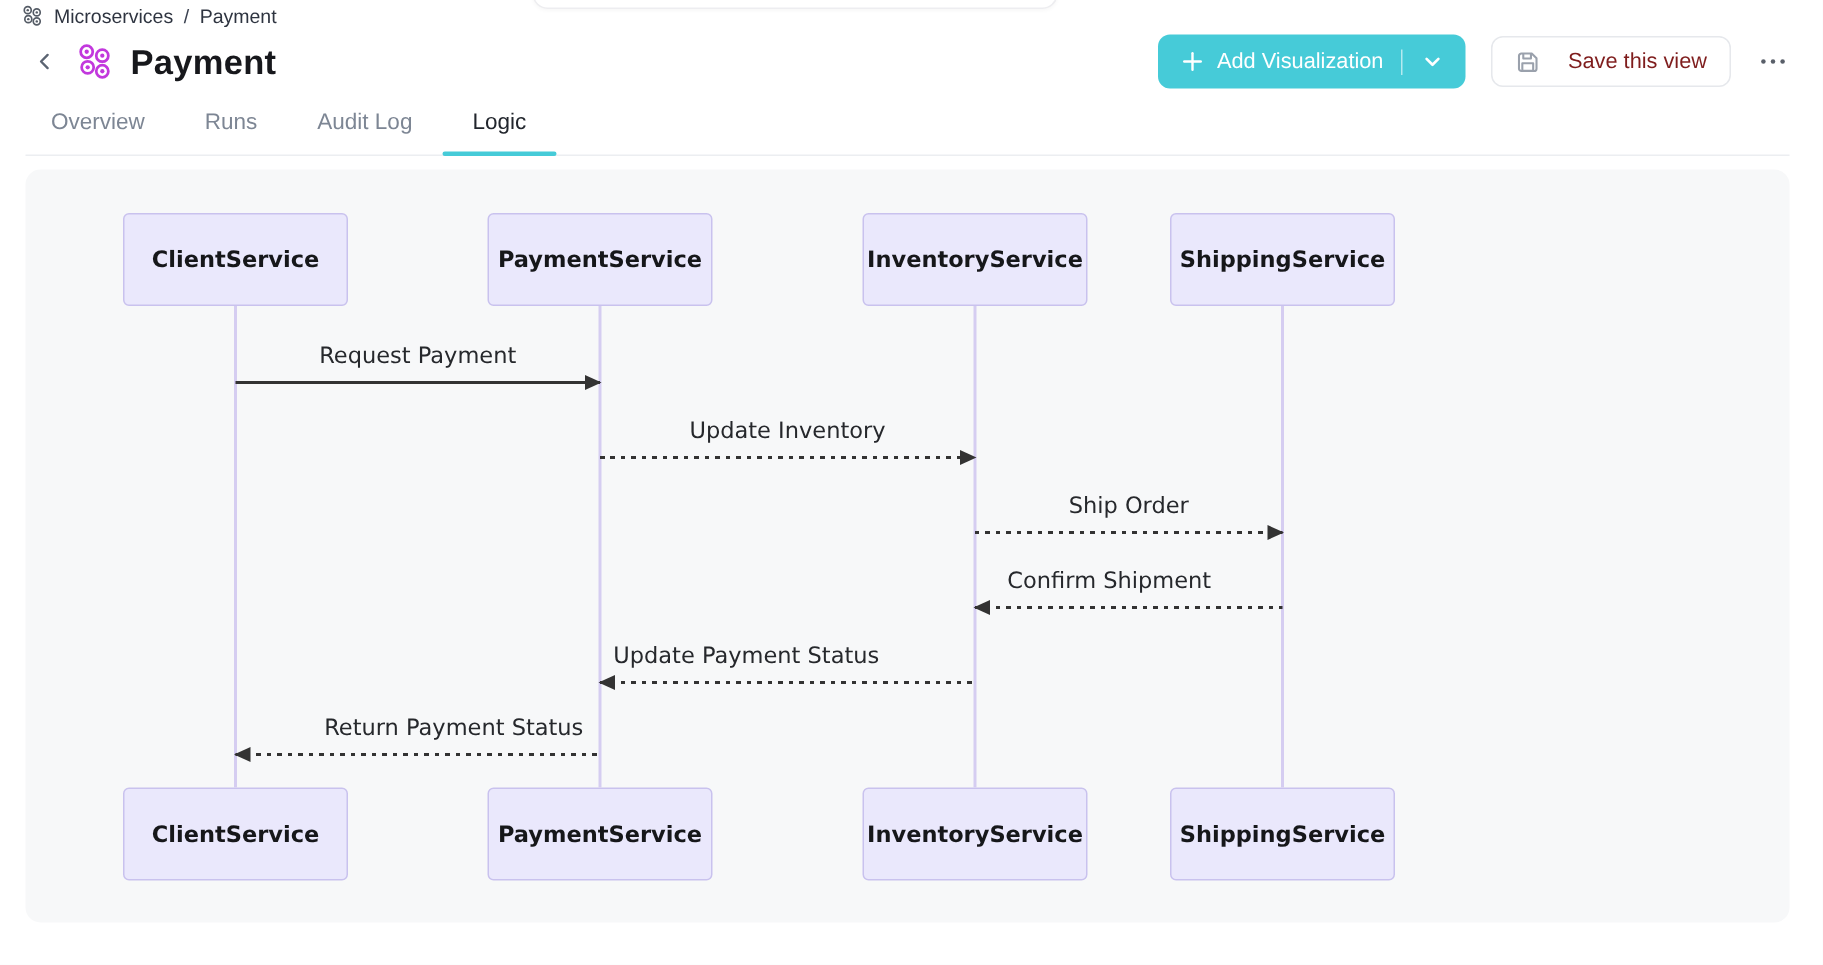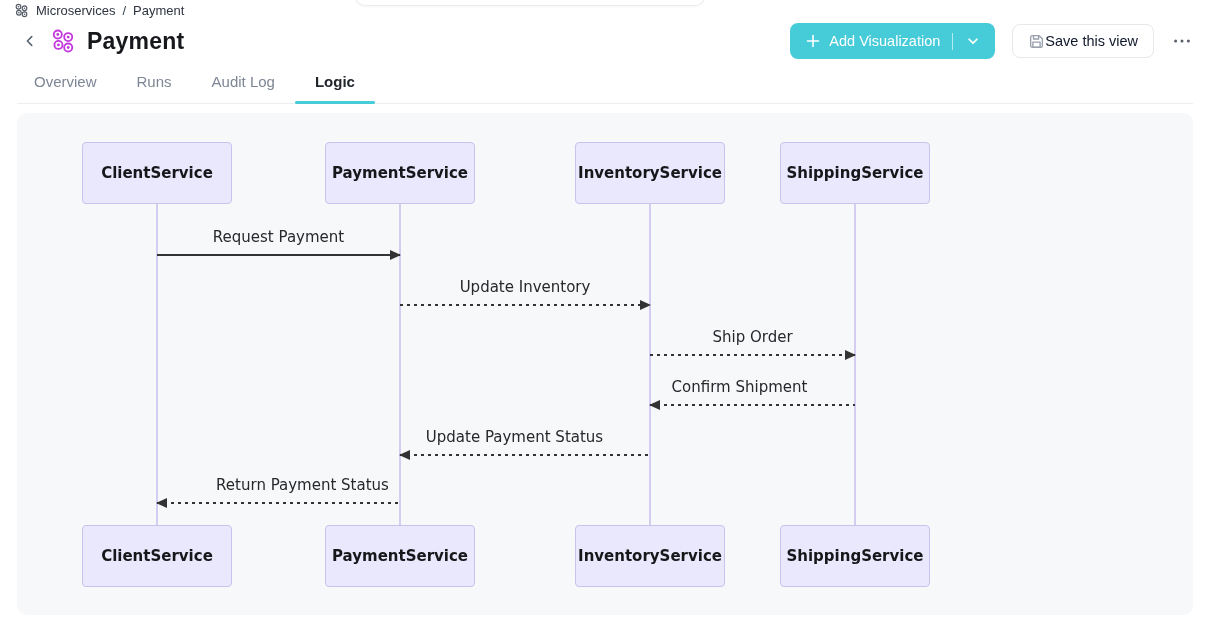--- a/index.html
+++ b/index.html
@@ -26,31 +26,31 @@
   .page-title { margin-left:11px; font-size:23px; font-weight:700; color:#17181c; letter-spacing:.2px; }
   .spacer { flex:1; }
 
   .btn-add { height:36px; border-radius:8px; background:#46cbd8; color:#fff; border:none;
              display:flex; align-items:center; gap:8px; padding:0 13px 0 15px;
              font-size:14.5px; font-weight:500; font-family:inherit; cursor:pointer; }
   .btn-add .vdiv { width:1px; height:17px; background:rgba(255,255,255,.6); margin:0 3px 0 4px; }
   .btn-add .dd { display:flex; align-items:center; padding:2px; cursor:pointer; }
 
   .btn-save { height:34px; border-radius:8px; background:#fff; border:1px solid #e6e8ec;
-              color:#0f172a; display:flex; align-items:center; gap:0; padding:0 15px;
+              color:#7f1d1d; display:flex; align-items:center; gap:18px; padding:0 15px;
               font-size:14.5px; font-family:inherit; margin-left:17px; cursor:pointer; }
 
   .btn-more { margin-left:15px; width:26px; height:26px; border:none; background:transparent;
               display:flex; align-items:center; justify-content:center; cursor:pointer; color:#595f69; }
 
   
   .tabbar { display:flex; gap:40px; margin:4px 22px 0 17px; padding-left:17px;
             border-bottom:1px solid #eceef1; }
   .tab { position:relative; padding:9px 0 13px; font-size:15px; color:#7d8694; cursor:pointer; }
-  .tab.active { color:#22262d; font-weight:700; }
+  .tab.active { color:#22262d; font-weight:400; }
   .tab.active::after { content:''; position:absolute; left:-20px; right:-20px; bottom:-1px;
                        height:3px; background:#46cbd8; border-radius:2px; }
 
   
   .canvas { position:relative; margin:9px 22px 0 17px; height:502px;
             background:#f7f8f9; border-radius:10px; overflow:hidden;
             font-family:"DejaVu Sans", sans-serif; }
 
   .participant { position:absolute; width:150px; height:62px; background:#eae8fc;
                  border:1px solid #c9c2ee; border-radius:4px;
@@ -182,17 +182,17 @@
     <div class="participant" style="left: 763px; top: 412px;">ShippingService</div>
     <div class="lifeline" style="left: 837px; top: 91px; height: 321px;"></div>
     <div class="msg-label" style="left: 140px; width: 243px; top: 115px;">Request Payment</div>
     <div class="msg-line solid dir-right" style="left: 140px; width: 243px; top: 141px;"></div>
     <div class="msg-label" style="left: 383px; width: 250px; top: 165px;">Update Inventory</div>
     <div class="msg-line dashed dir-right" style="left: 383px; width: 250px; top: 191px;"></div>
     <div class="msg-label" style="left: 633px; width: 205px; top: 215px;">Ship Order</div>
     <div class="msg-line dashed dir-right" style="left: 633px; width: 205px; top: 241px;"></div>
     <div class="msg-label" style="left: 633px; width: 179px; top: 265px;">Confirm Shipment</div>
     <div class="msg-line dashed dir-left" style="left: 633px; width: 205px; top: 291px;"></div>
-    <div class="msg-label" style="left: 385px; width: 225px; top: 315px;">Update Payment Status</div>
+    <div class="msg-label" style="left: 368px; width: 225px; top: 315px;">Update Payment Status</div>
     <div class="msg-line dashed dir-left" style="left: 383px; width: 250px; top: 341px;"></div>
     <div class="msg-label" style="left: 140px; width: 291px; top: 363px;">Return Payment Status</div>
     <div class="msg-line dashed dir-left" style="left: 140px; width: 243px; top: 389px;"></div>
   </div>
 
 </body></html>

